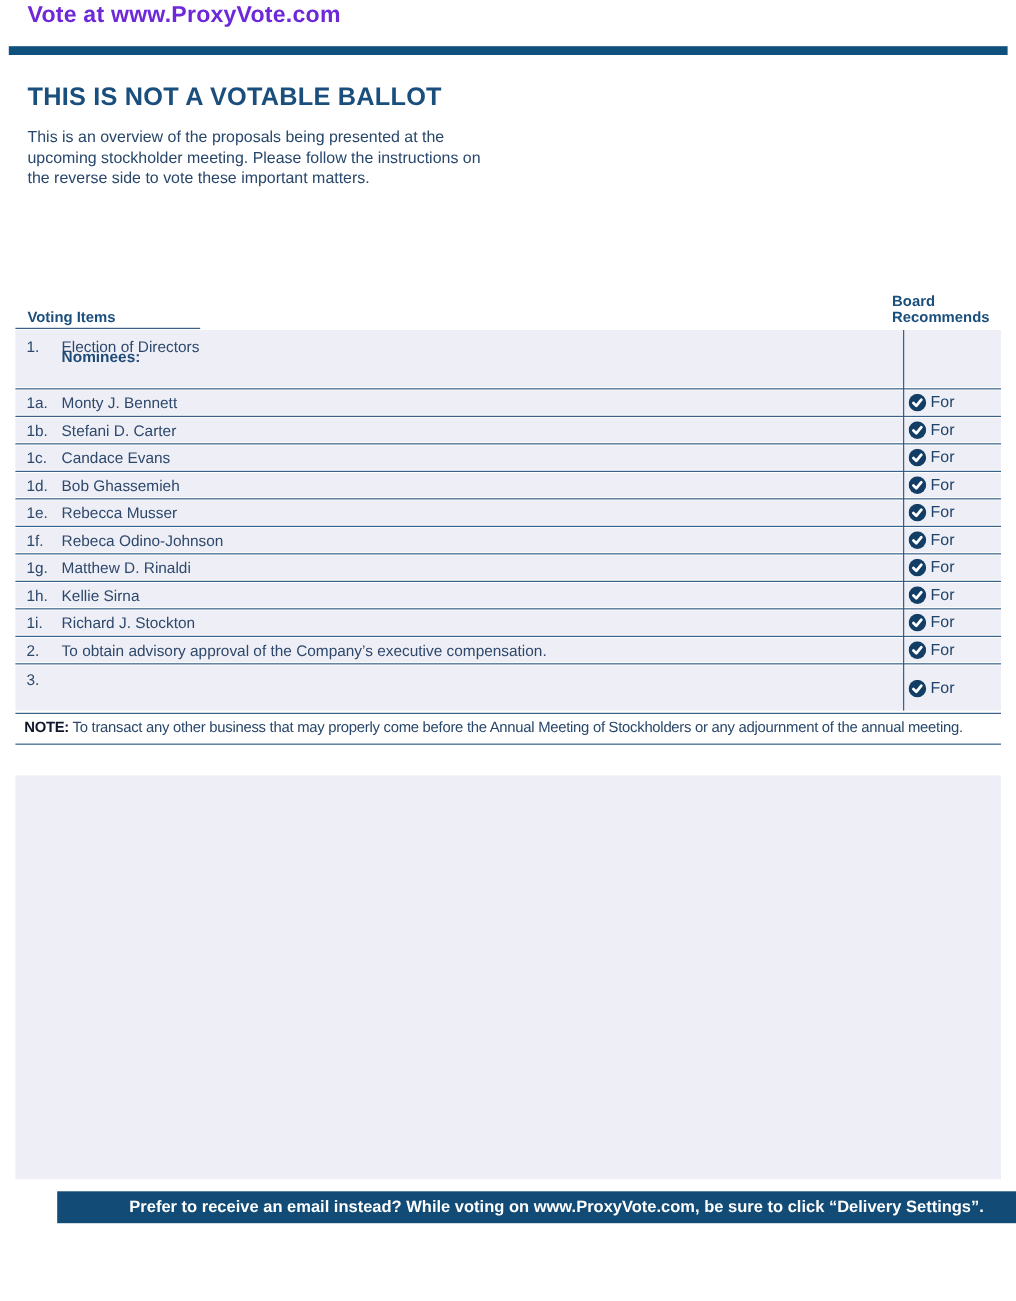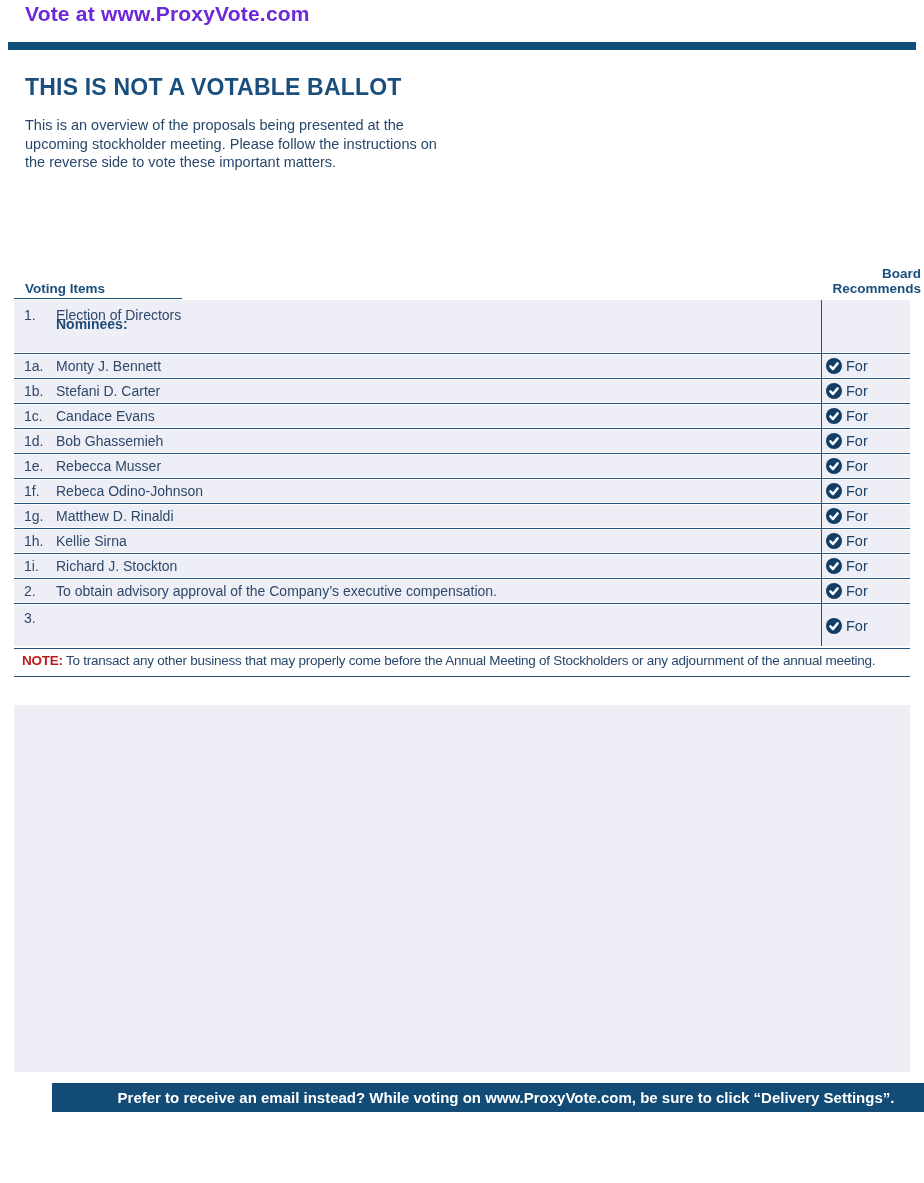--- a/index.html
+++ b/index.html
@@ -22,21 +22,21 @@
     font-size:14.5px;line-height:18.5px;color:#28476B;white-space:pre-line;
   }
   
   .col-h1{
     position:absolute;left:25px;top:281px;
     font-size:13.5px;font-weight:bold;color:#1A4F7D;
   }
   .col-h2{
     position:absolute;left:811px;top:266px;width:110px;
     font-size:13.5px;font-weight:bold;color:#1A4F7D;
-    text-align:right;line-height:15px;white-space:pre-line;
+    text-align:left;line-height:15px;white-space:pre-line;
   }
   .vi-underline{position:absolute;left:14px;top:298px;width:168px;height:1px;background:#24527E;}
   
   .table{position:absolute;left:14px;top:300px;width:896px;}
   .proposals{position:relative;}
   .proposals::before{ 
     content:"";position:absolute;top:0;bottom:0;left:807px;width:1px;background:#24527E;z-index:2;
   }
   .row{
     position:relative;background:#EDEEF6;margin-bottom:3px;
@@ -62,21 +62,21 @@
   .chk{width:16px;height:16px;flex:0 0 16px;}
   .chk circle{fill:#123E66;}
   .chk path{fill:none;stroke:#ffffff;stroke-width:2.5;stroke-linecap:round;stroke-linejoin:round;}
   .for{font-weight:normal;color:#1E4268;font-size:14.5px;}
   
   .note-row{
     margin-top:2px;border-top:1px solid #24527E;border-bottom:1px solid #24527E;
     background:#ffffff;padding:4px 10px 6px 8px;
     font-size:13.5px;line-height:16.5px;color:#28476B;letter-spacing:-0.25px;
   }
-  .note-row b{color:#b91c1c;margin-top:27px;}
+  .note-row b{color:#0f172a;margin-top:27px;}
   
   .shaded-block{position:absolute;left:14px;top:705px;width:896px;height:367px;background:#EDEEF6;}
   
   .footer-bar{
     position:absolute;left:8px;top:1083px;width:908px;height:29px;background:#114B76;
     color:#ffffff;font-size:15px;font-weight:bold;text-align:center;line-height:29px;margin-left:44px;
   }
   .control-code{
     position:absolute;left:0;top:1158px;width:794px;text-align:center;
     font-size:10.5px;color:#3C4758;letter-spacing:.2px;

